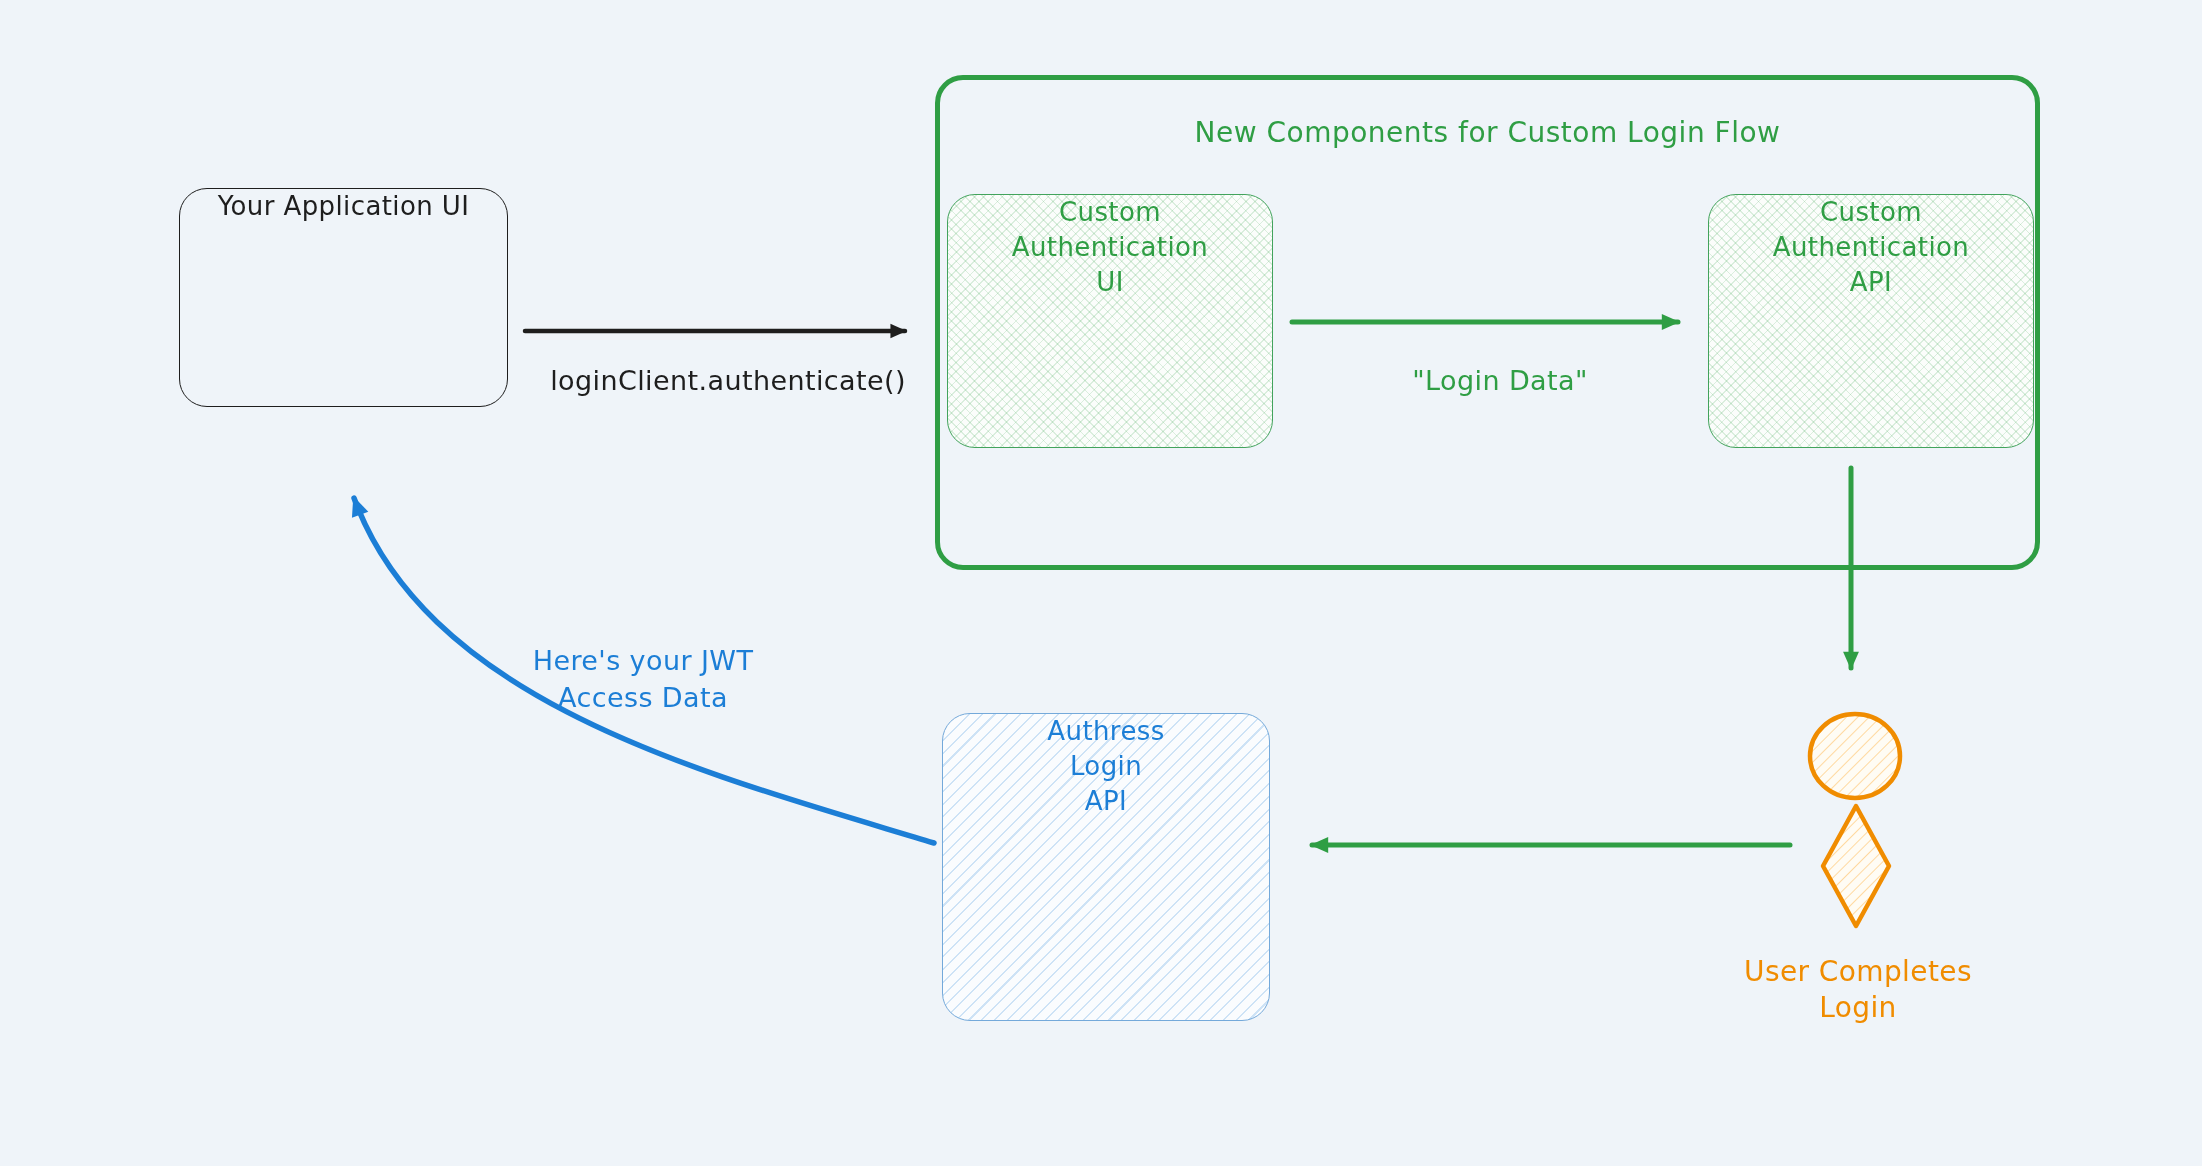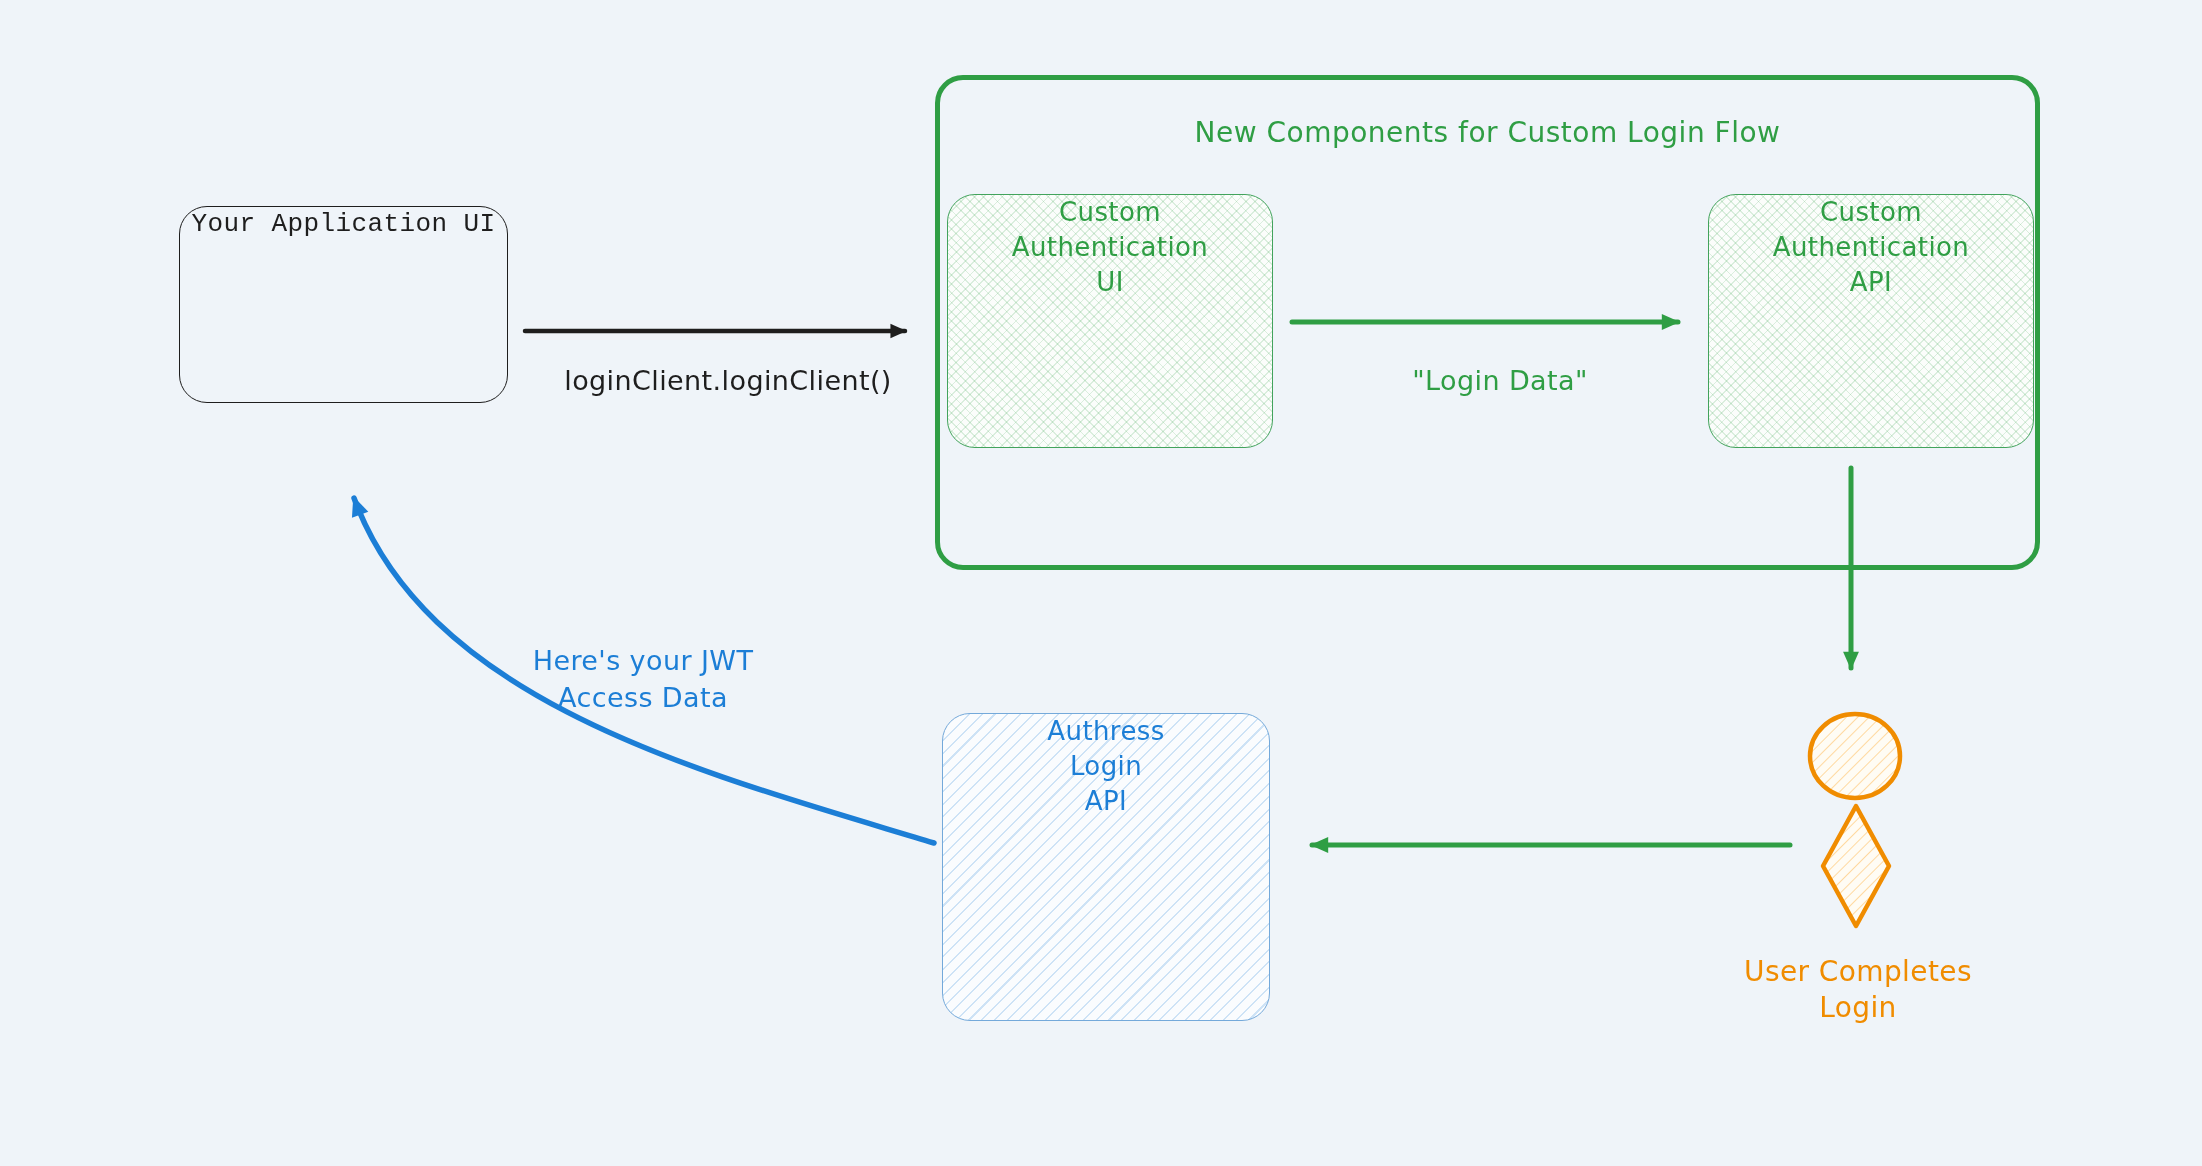--- a/index.html
+++ b/index.html
@@ -34,25 +34,24 @@
     justify-content:center;
     text-align:center;
     white-space:pre-line;
     border-radius:28px;
     box-sizing:border-box;
     font-size:26px;
     line-height:35px;
     letter-spacing:0.4px;
   }
   .app-box{
-    left:179px;top:206px;width:329px;height:197px;
+    left:179px;top:188px;width:329px;height:219px;
     border:1.8px solid var(--black,#1e1e1e);
     color:var(--black,#1e1e1e);
     background:transparent;
-    font-family:Liberation Mono, monospace;
   }
   .group-box{
     position:absolute;
     left:935px;top:75px;width:1105px;height:495px;
     border:5px solid var(--green,#2f9e44);
     border-radius:28px;
     box-sizing:border-box;
     background:transparent;
   }
   .group-title{
@@ -154,20 +153,20 @@
     <defs>
       <pattern id="orangeHatch" width="8" height="8" patternUnits="userSpaceOnUse" patternTransform="rotate(45)">
         <rect width="8" height="8" fill="#fffcf4"></rect>
         <line x1="0" y1="0" x2="0" y2="8" stroke="#ffd9a0" stroke-width="2"></line>
       </pattern>
     </defs>
     <ellipse cx="60" cy="56" rx="45" ry="42" fill="url(#orangeHatch)" stroke="#f08c00" stroke-width="4.5"></ellipse>
     <path d="M 61 106 L 94 166 L 61 226 L 28 166 Z" fill="url(#orangeHatch)" stroke="#f08c00" stroke-width="4.5" stroke-linejoin="round"></path>
   </svg>
 
-  <div class="edge-label lbl-authenticate">loginClient.loginClient()</div>
+  <div class="edge-label lbl-authenticate">loginClient.authenticate()</div>
   <div class="edge-label lbl-login-data">"Login Data"</div>
   <div class="edge-label lbl-jwt">Here's your JWT
 Access Data</div>
   <div class="edge-label lbl-user">User Completes
 Login</div>
 
 </div>
 
 </body></html>

